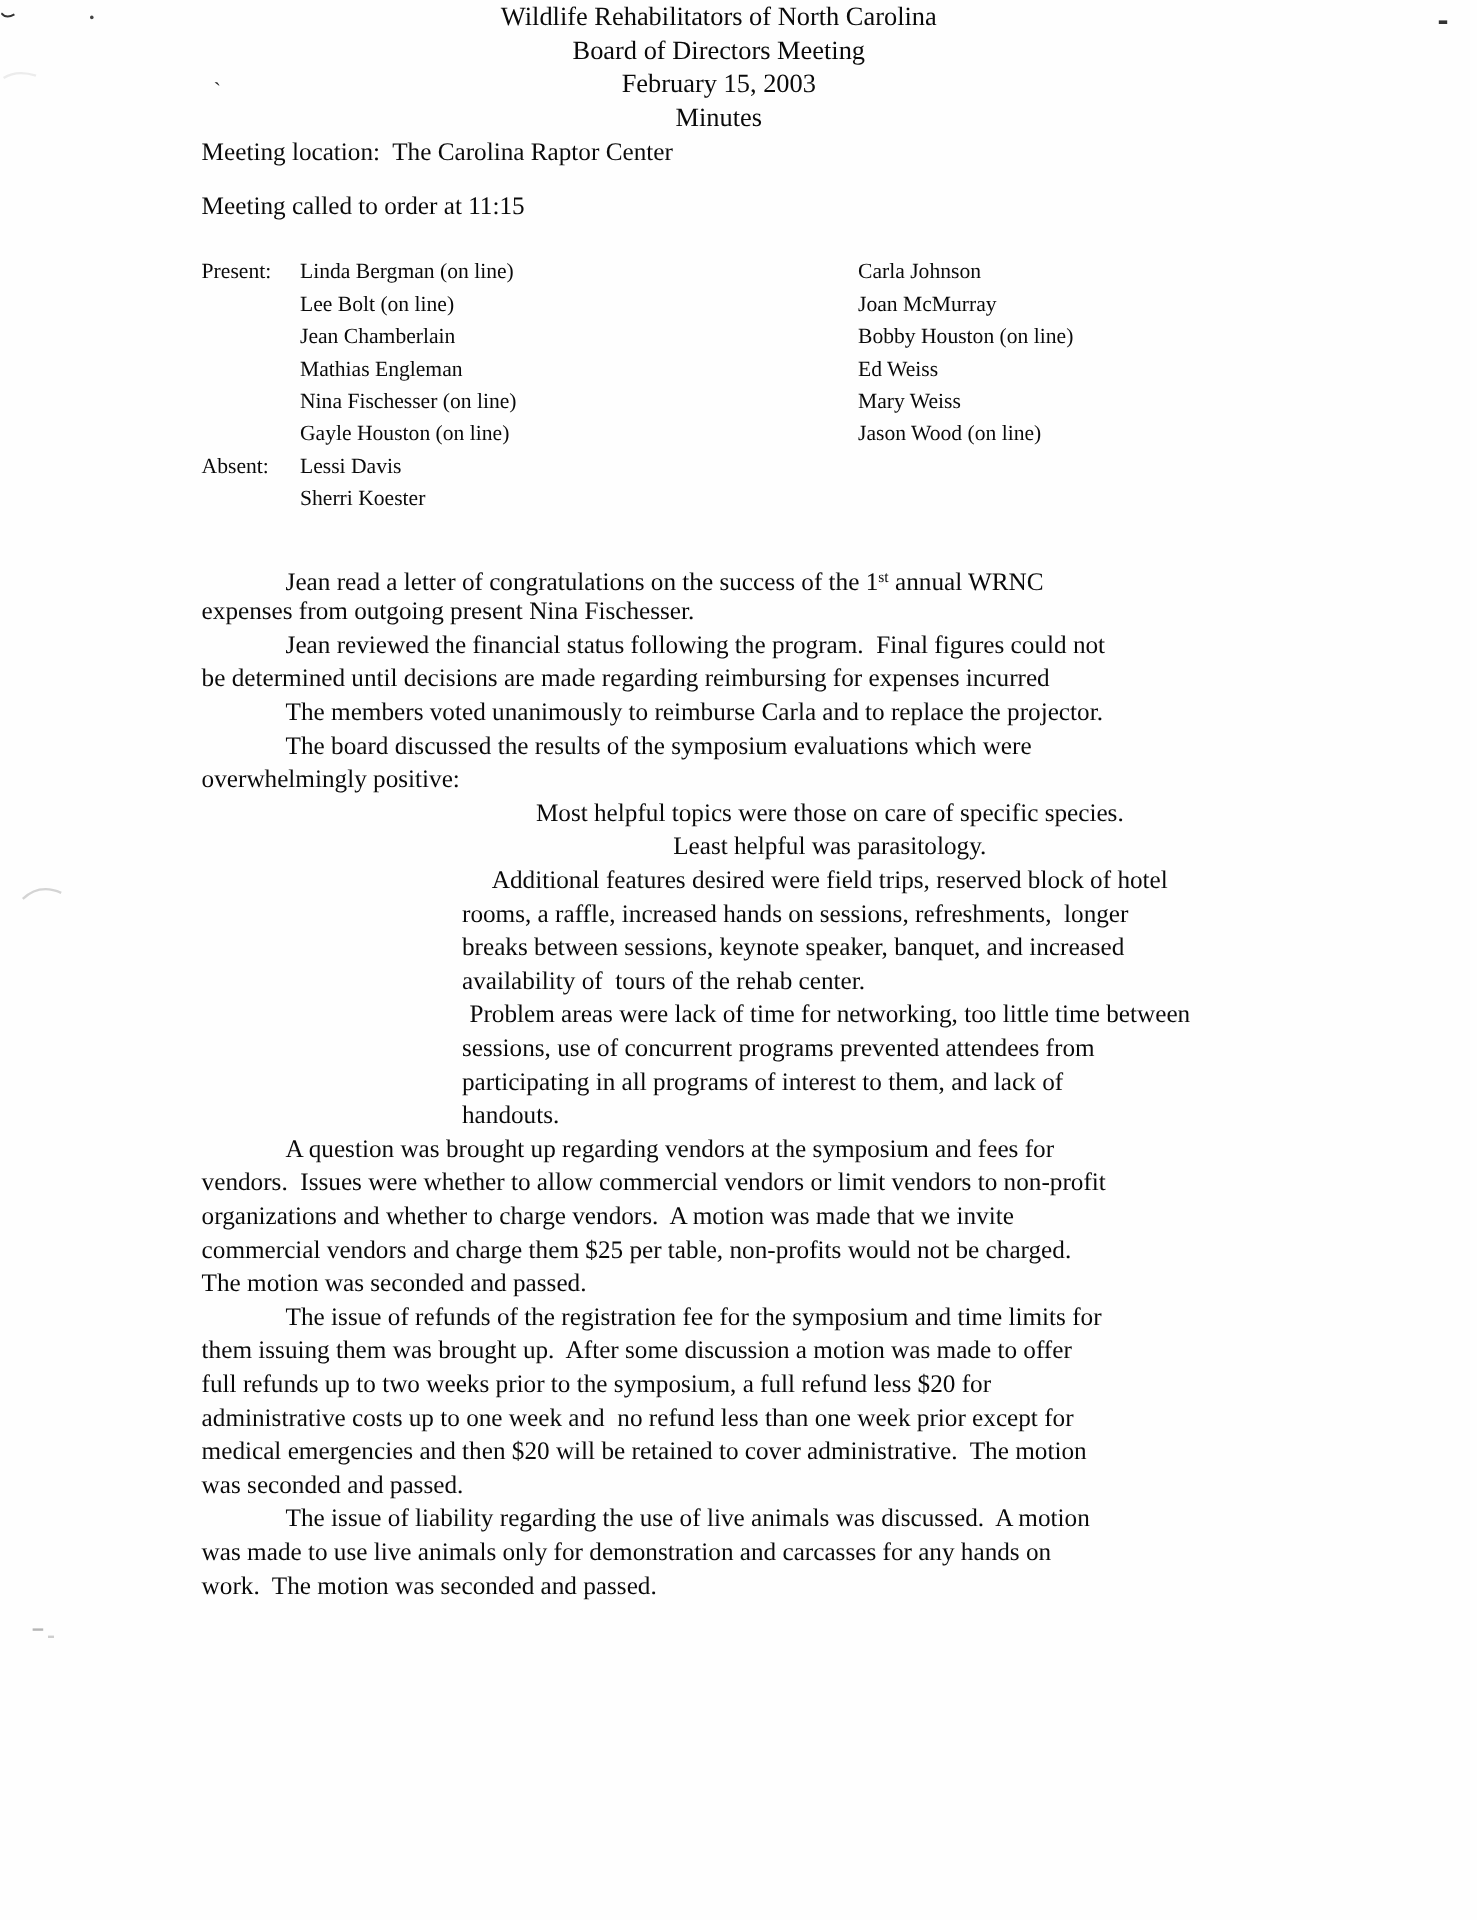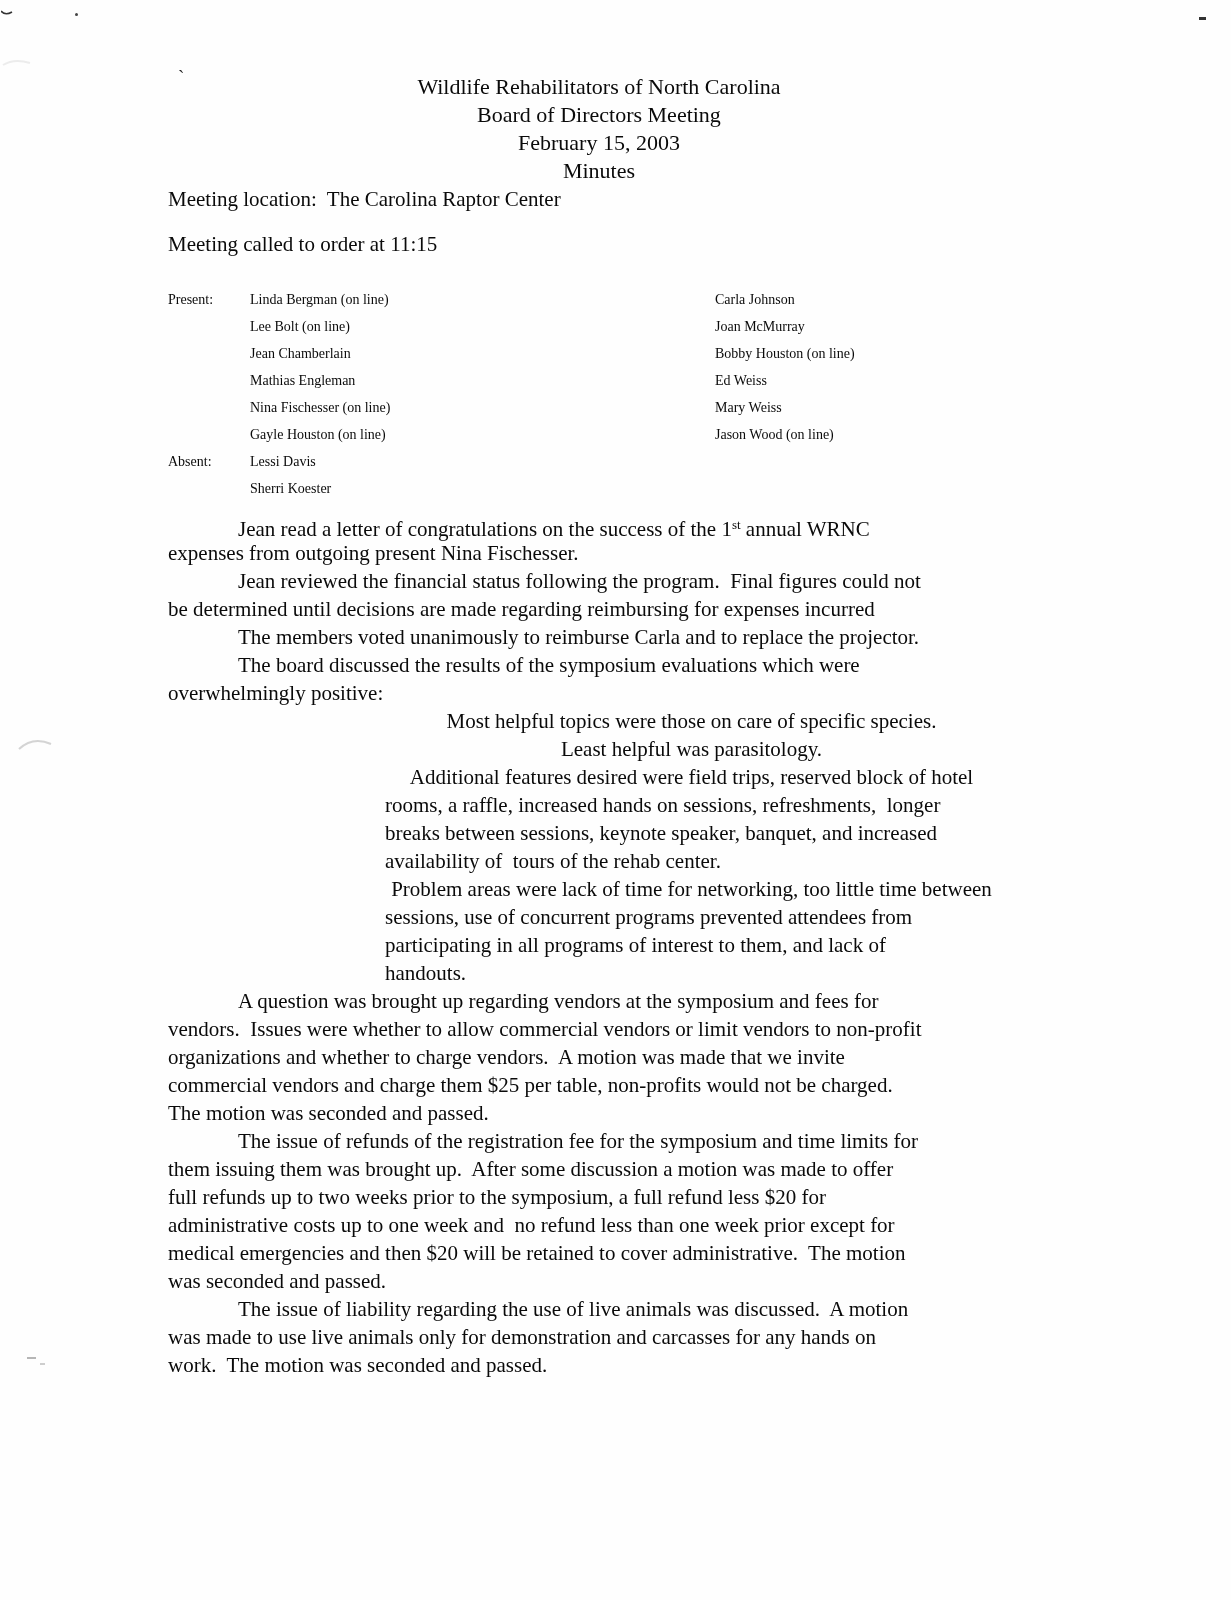--- a/index.html
+++ b/index.html
@@ -1,28 +1,28 @@
 <!DOCTYPE html>
 <html><head>
 <meta charset="utf-8">
 <style>
   html,body{margin:0;padding:0;background:#ffffff;}
   .page{position:relative;width:1231px;height:1600px;background:#fefefe;
         font-family:"Liberation Serif","DejaVu Serif",serif;color:#0a0a0a;overflow:hidden;}
   .content{position:absolute;left:168px;top:0;width:900px;}
-  .title-wrap{padding-top:73px;text-align:center;font-size:22px;line-height:28px;transform:translateX(-19px);}
+  .title-wrap{text-align:center;font-size:22px;line-height:28px;transform:translateX(-19px);}
   .m-line{font-size:21px;line-height:28px;white-space:pre;}
   .loc{}
   .call{margin-top:17px;}
-  .attendance{margin-top:28px;font-size:14px;line-height:27px;}
+  .attendance{margin-top:28px;font-size:18px;line-height:27px;}
   .att-row{display:flex;}
   .att-label{width:82px;white-space:pre;}
   .att-left{width:465px;white-space:pre;}
   .att-right{flex:1;white-space:pre;}
-  .bodytext{margin-top:9px;font-size:21px;line-height:28px;}
+  .bodytext{margin-top:38px;font-size:21px;line-height:28px;}
   .ln{white-space:pre;height:28px;}
   .li{padding-left:70px;}
   .s1{padding-left:147px;text-align:center;}
   .s2{padding-left:217px;}
   .sup{font-size:13px;vertical-align:7px;}
   .art{position:absolute;}
 </style>
 </head>
 <body>
 

